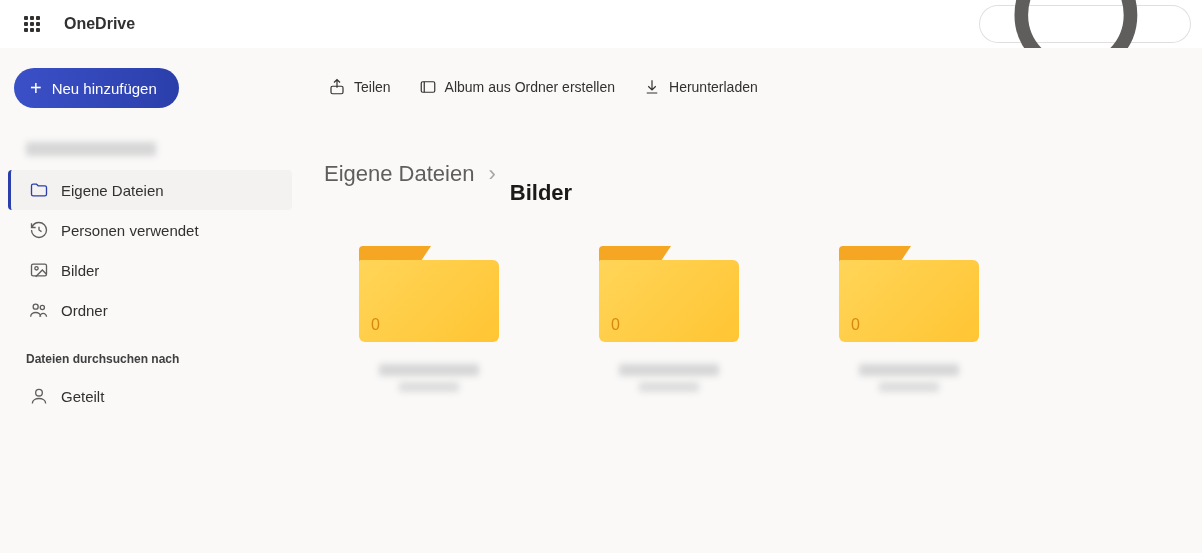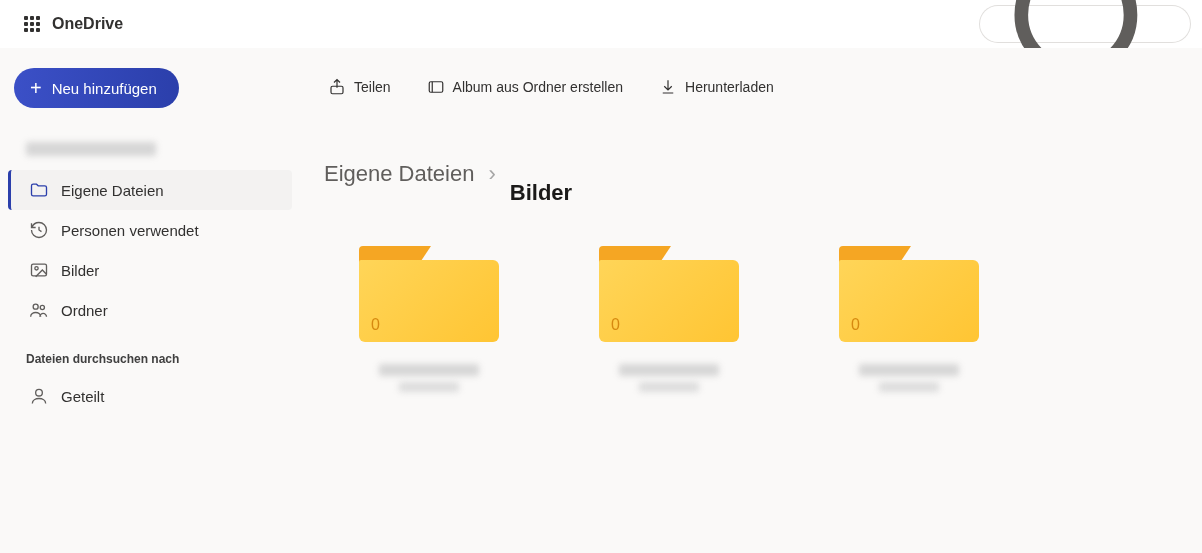--- a/index.html
+++ b/index.html
@@ -30,20 +30,21 @@
       gap: 2px;
     }
     .waffle-grid span {
       width: 4px; height: 4px;
       background: #323130;
       border-radius: 1px;
     }
     .app-title {
       font-size: 16px;
       font-weight: 600;
+      margin-left: 12px;
     }
     .header-spacer { flex: 1; }
     .search {
       display: flex;
       align-items: center;
       background: #fff;
       border-radius: 20px;
       height: 36px;
       width: 210px;
       padding: 0 14px;
@@ -111,21 +112,21 @@
       padding: 22px 18px 10px 18px;
       color: #404040;
     }
     .main {
       flex: 1;
       padding: 18px 24px;
       background: #faf9f8;
     }
     .toolbar {
       display: flex;
-      gap: 28px;
+      gap: 20px;
       align-items: flex-start;
       padding: 6px 0 40px 0;
     }
     .tool-btn {
       display: inline-flex;
       align-items: center;
       gap: 8px;
       background: transparent;
       border: none;
       font-size: 14px;

